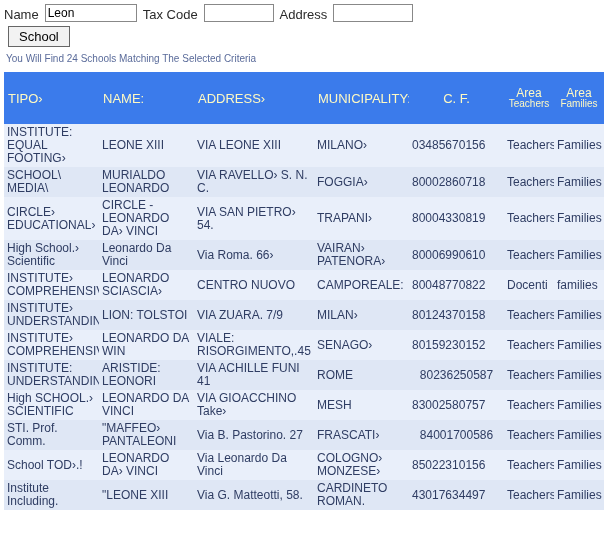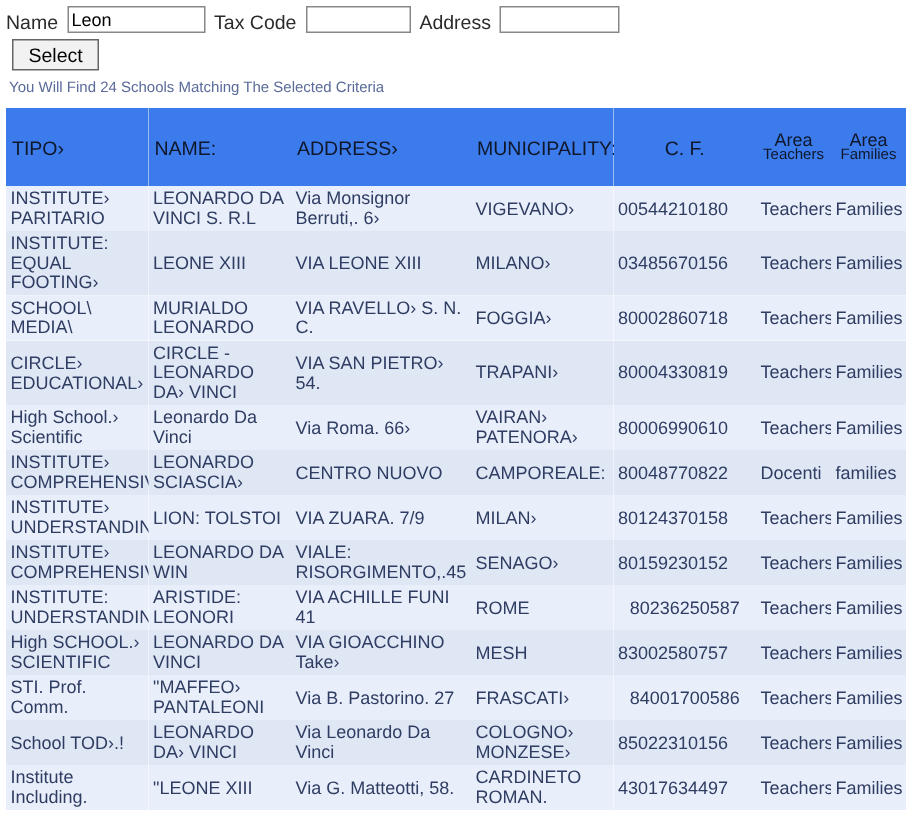--- a/index.html
+++ b/index.html
@@ -3,21 +3,21 @@
 <meta charset="utf-8">
 <style>
   * { margin:0; padding:0; box-sizing:border-box; }
   body { font-family: Arial, Helvetica, sans-serif; font-size:12px; color:#444; width:610px; background:#fff; }
   .search-bar { padding:4px 4px 2px 4px; display:flex; align-items:flex-end; gap:6px; flex-wrap:wrap;}
   .search-bar label { font-size:13px; color:#2b2b2b; }
   .search-bar input[type=text] { border:1px solid #888; height:18px; background:#fff; font-size:12px; padding:0 2px;}
   .btn-select { margin:2px 0 0 4px; border:1px solid #666; background:#f2f2f2; font-size:13px; padding:2px 10px; }
   .result-note { padding:6px 6px 8px 6px; font-size:10px; color:#5a6b9a; }
   table { width:600px; border-collapse:collapse; table-layout:fixed; margin-left:4px; }
-  thead th { background:#3b7beb; color:#0f172a; font-weight:normal; text-align:left; vertical-align:middle; padding:2px 4px; font-size:13px; height:52px; position:relative;}
+  thead th { background:#3b7beb; color:#fef9c3; font-weight:normal; text-align:left; vertical-align:middle; padding:2px 4px; font-size:13px; height:52px; position:relative;}
   thead th .sub { font-size:10px; display:block; line-height:10px;}
   thead th .top { font-size:12px; display:block; line-height:12px;}
   tbody tr { height:28px; }
   tbody tr:nth-child(odd) { background:#e9effa; }
   tbody tr:nth-child(even) { background:#dfe7f5; }
   tbody td { padding:2px 3px; font-size:12px; color:#2f3d63; vertical-align:middle; overflow:hidden; line-height:13px;}
   .link { color:#2f3d63; }
   .col-tipo   { width:95px; }
   .col-name   { width:95px; }
   .col-addr   { width:120px; }
@@ -33,21 +33,21 @@
 
 <div class="search-bar">
   <label>Name</label>
   <input type="text" style="width: 92px;" value="Leon">
   <label>Tax Code</label>
   <input type="text" style="width: 70px;" value="">
   <label>Address</label>
   <input type="text" style="width: 80px;" value="">
 </div>
 <div style="padding-left:4px;">
-  <button class="btn-select">Select</button>
+  <button class="btn-select">School</button>
 </div>
 
 <div class="result-note">You Will Find 24 Schools Matching The Selected Criteria</div>
 
 <table>
   <colgroup>
     <col class="col-tipo">
       <col class="col-name">
       <col class="col-addr">
       <col class="col-muni">
@@ -66,29 +66,20 @@
         <span class="top">Area</span>
         <span class="sub">Teachers</span>
       </th>
       <th class="area-head">
         <span class="top">Area</span>
         <span class="sub">Families</span>
       </th>
     </tr>
   </thead>
   <tbody id="tbody">
-  <tr>
-        <td>INSTITUTE› PARITARIO</td>
-        <td>LEONARDO DA VINCI S. R.L</td>
-        <td>Via Monsignor Berruti,. 6›</td>
-        <td>VIGEVANO›</td>
-        <td style="text-align: left;">00544210180</td>
-        <td class="link">Teachers</td>
-        <td class="link">Families</td>
-      </tr>
       <tr>
         <td>INSTITUTE: EQUAL FOOTING›</td>
         <td>LEONE XIII</td>
         <td>VIA LEONE XIII</td>
         <td>MILANO›</td>
         <td style="text-align: left;">03485670156</td>
         <td class="link">Teachers</td>
         <td class="link">Families</td>
       </tr>
       <tr>

